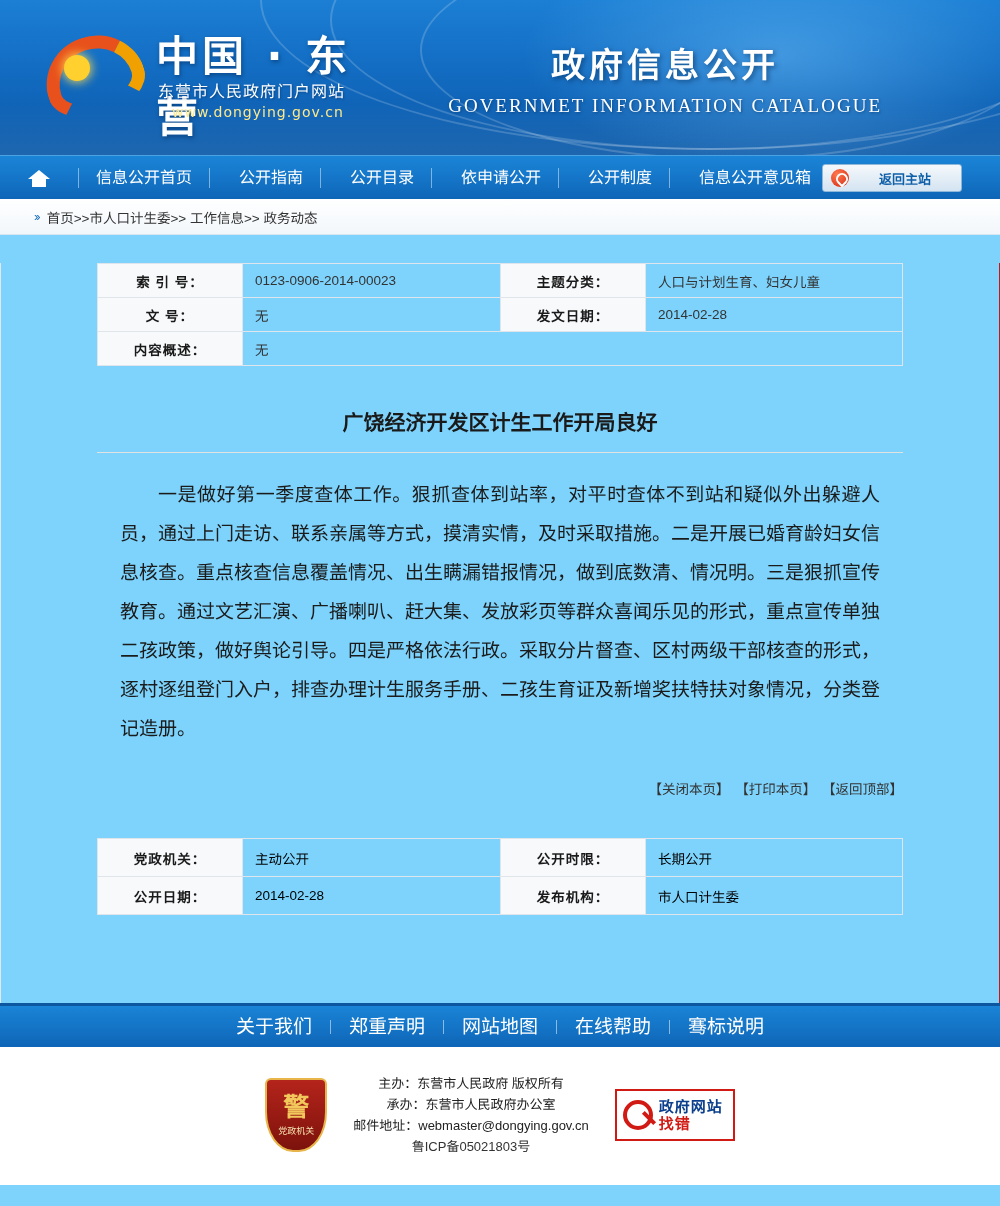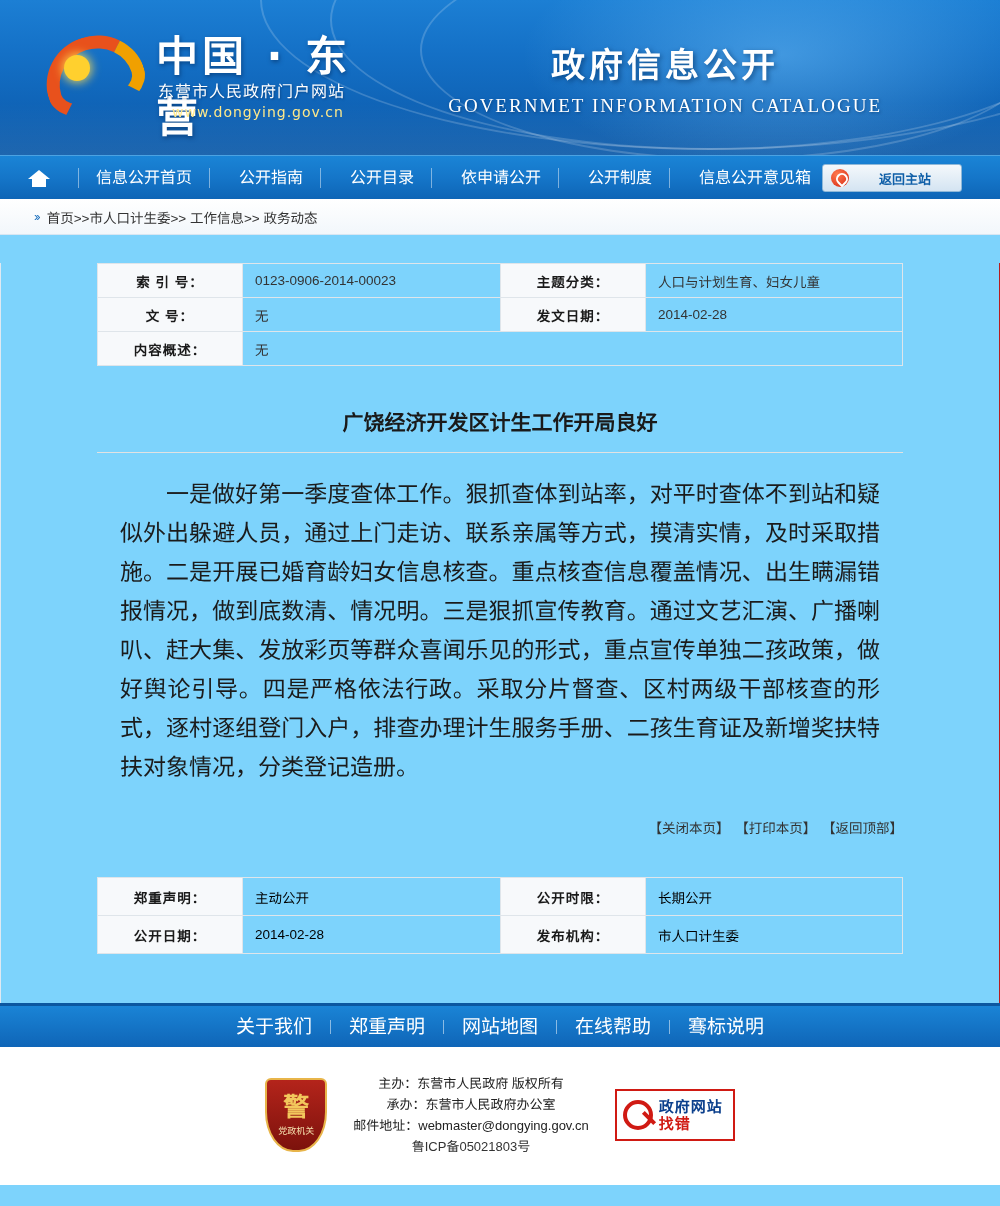--- a/index.html
+++ b/index.html
@@ -203,21 +203,21 @@
     font-family: "DejaVu Sans", sans-serif;
     margin: 40px auto 16px auto;
     width: 806px;
   }
   .title-rule { width: 806px; margin: 0 auto; border-top: 1px solid #e2e2e2; }
 
   .art-body {
     width: 760px;
     margin: 22px auto 0 auto;
     font-family: "DejaVu Serif", "Liberation Serif", serif;
-    font-size: 23px;
+    font-size: 19px;
     line-height: 39px;
     color: #1b1b1b;
     text-indent: 2em;
     text-align: justify;
   }
 
   .art-actions {
     width: 806px; margin: 30px auto 0 auto;
     text-align: right;
     font-size: 13.5px; color:#333;
@@ -386,21 +386,21 @@
 
     <table class="foot-table">
       <colgroup>
         <col class="col-k1">
           <col class="col-v1">
           <col class="col-k2">
           <col>
       </colgroup>
       <tbody>
         <tr>
-          <td class="k">郑重声明：</td>
+          <td class="k">党政机关：</td>
           <td class="v">主动公开</td>
           <td class="k">公开时限：</td>
           <td class="v">长期公开</td>
         </tr>
         <tr>
           <td class="k">公开日期：</td>
           <td class="v">2014-02-28</td>
           <td class="k">发布机构：</td>
           <td class="v">市人口计生委</td>
         </tr>

